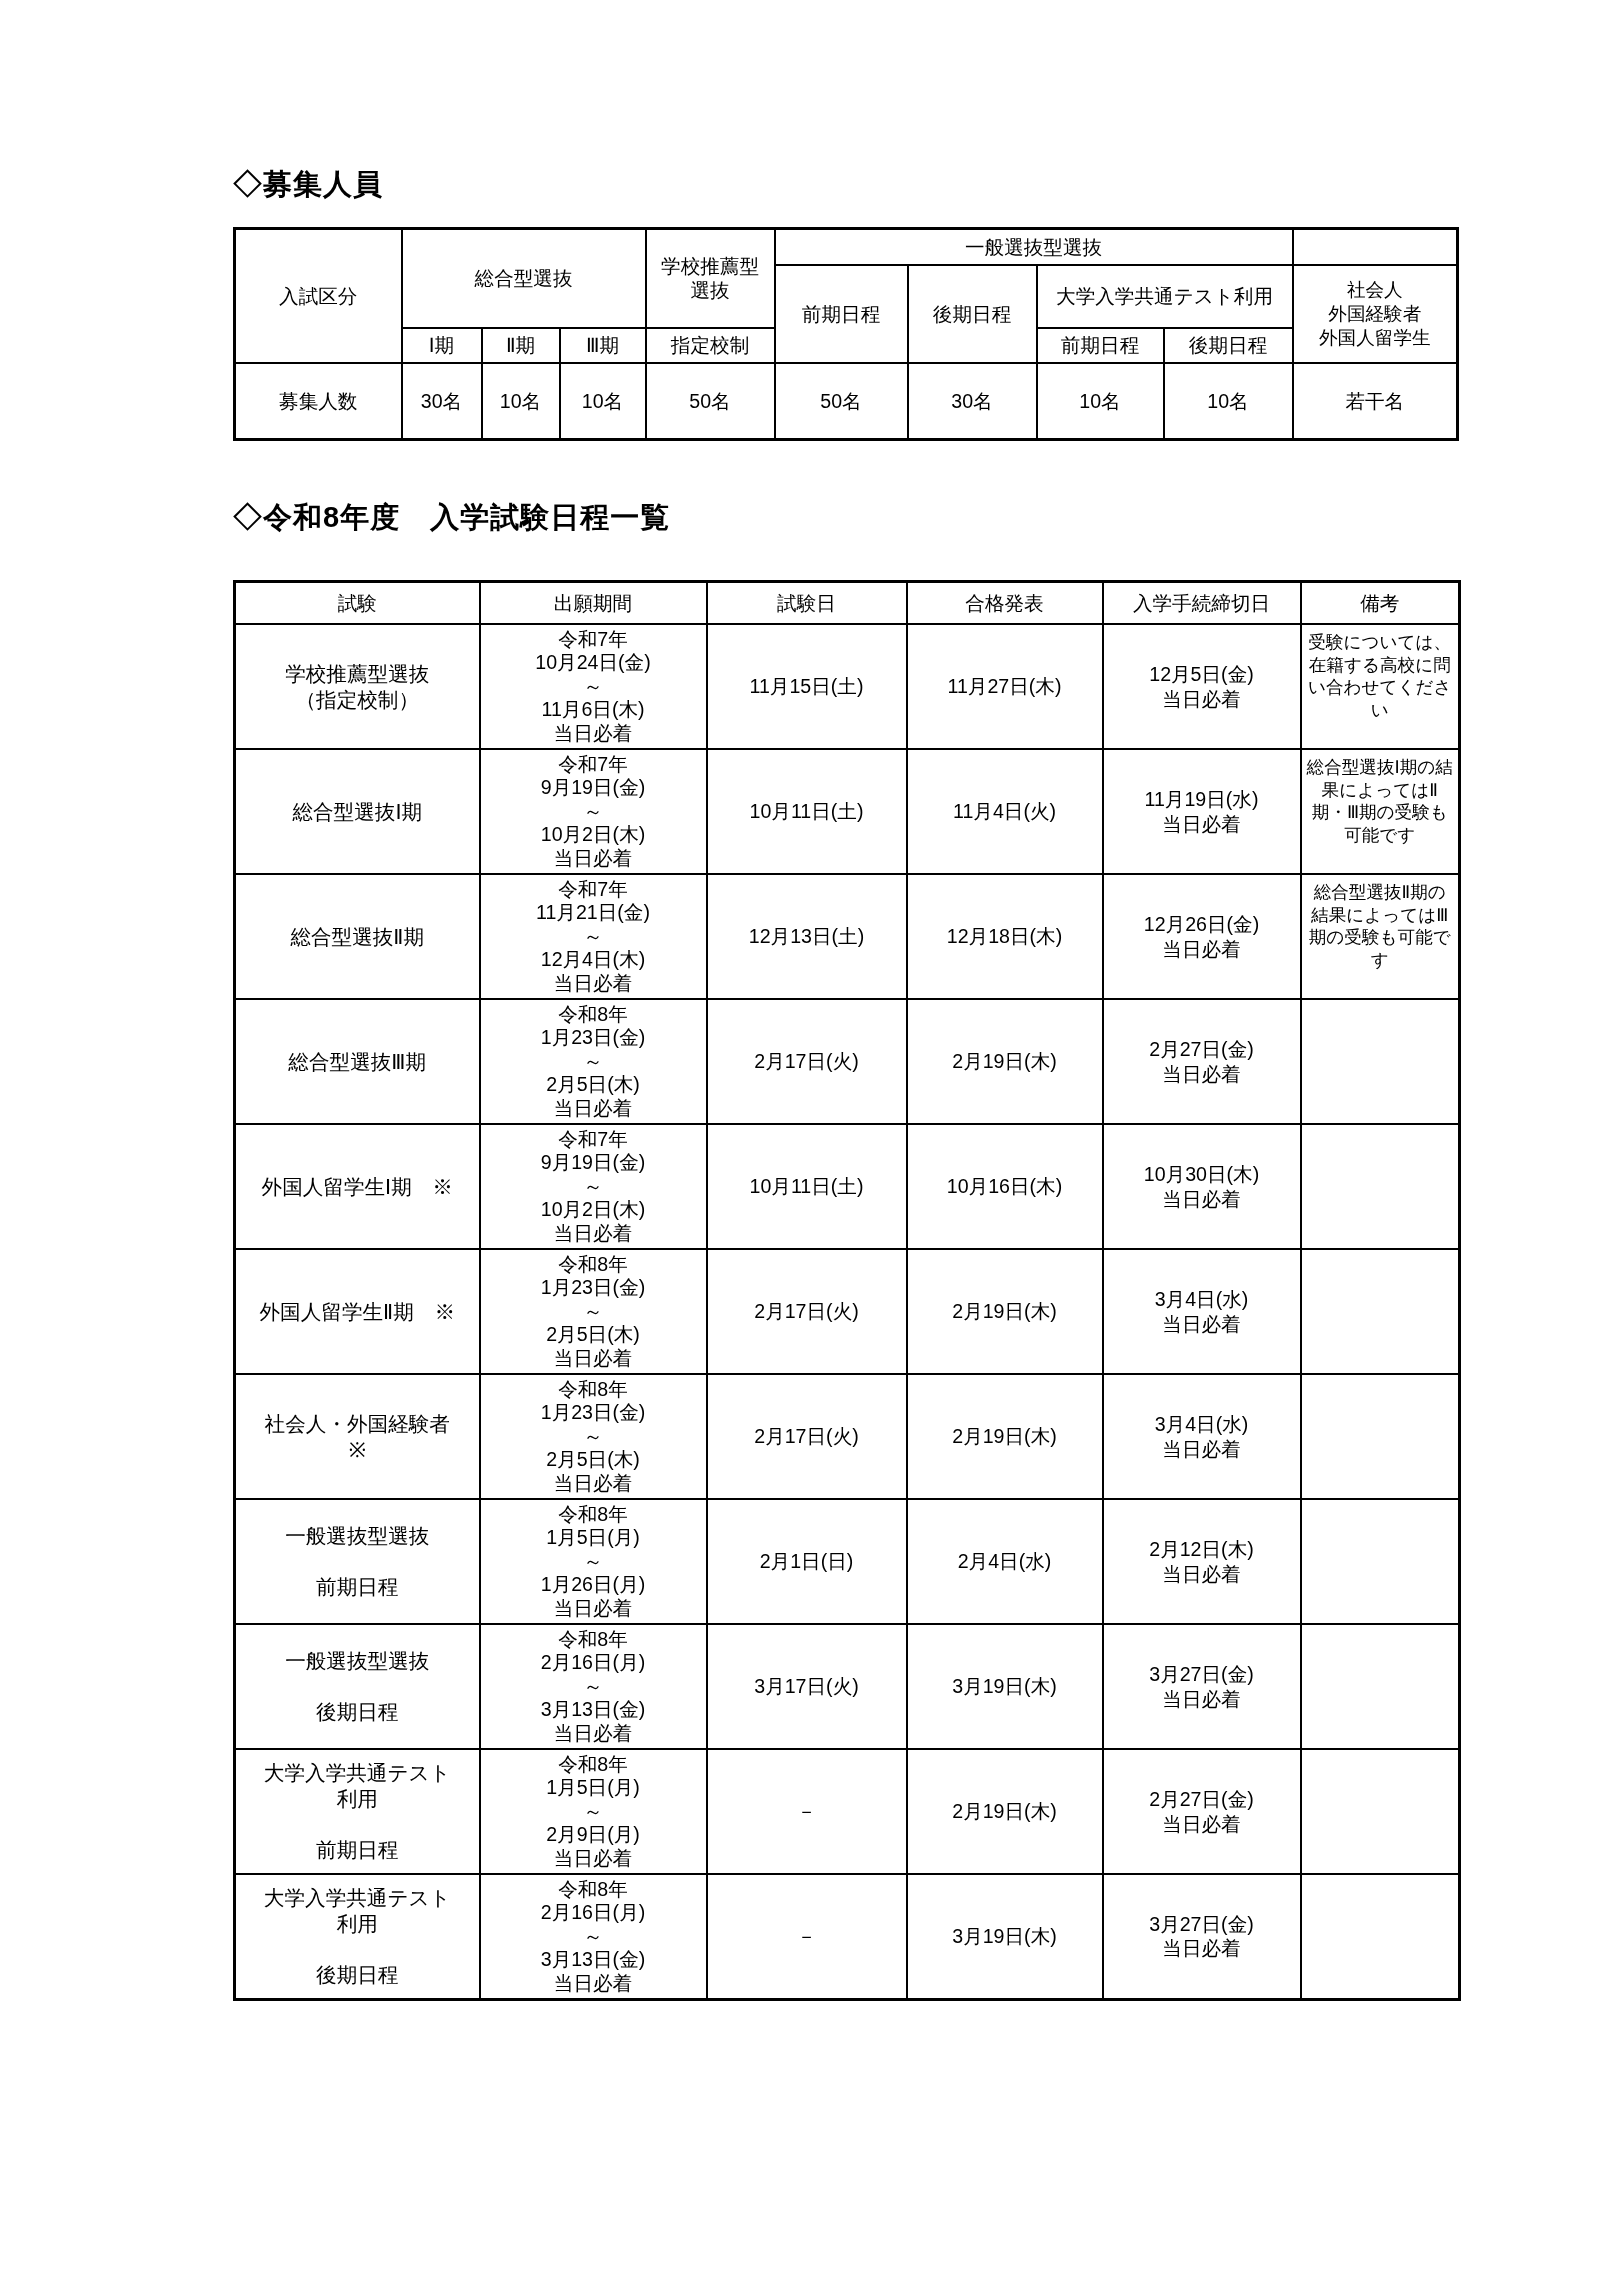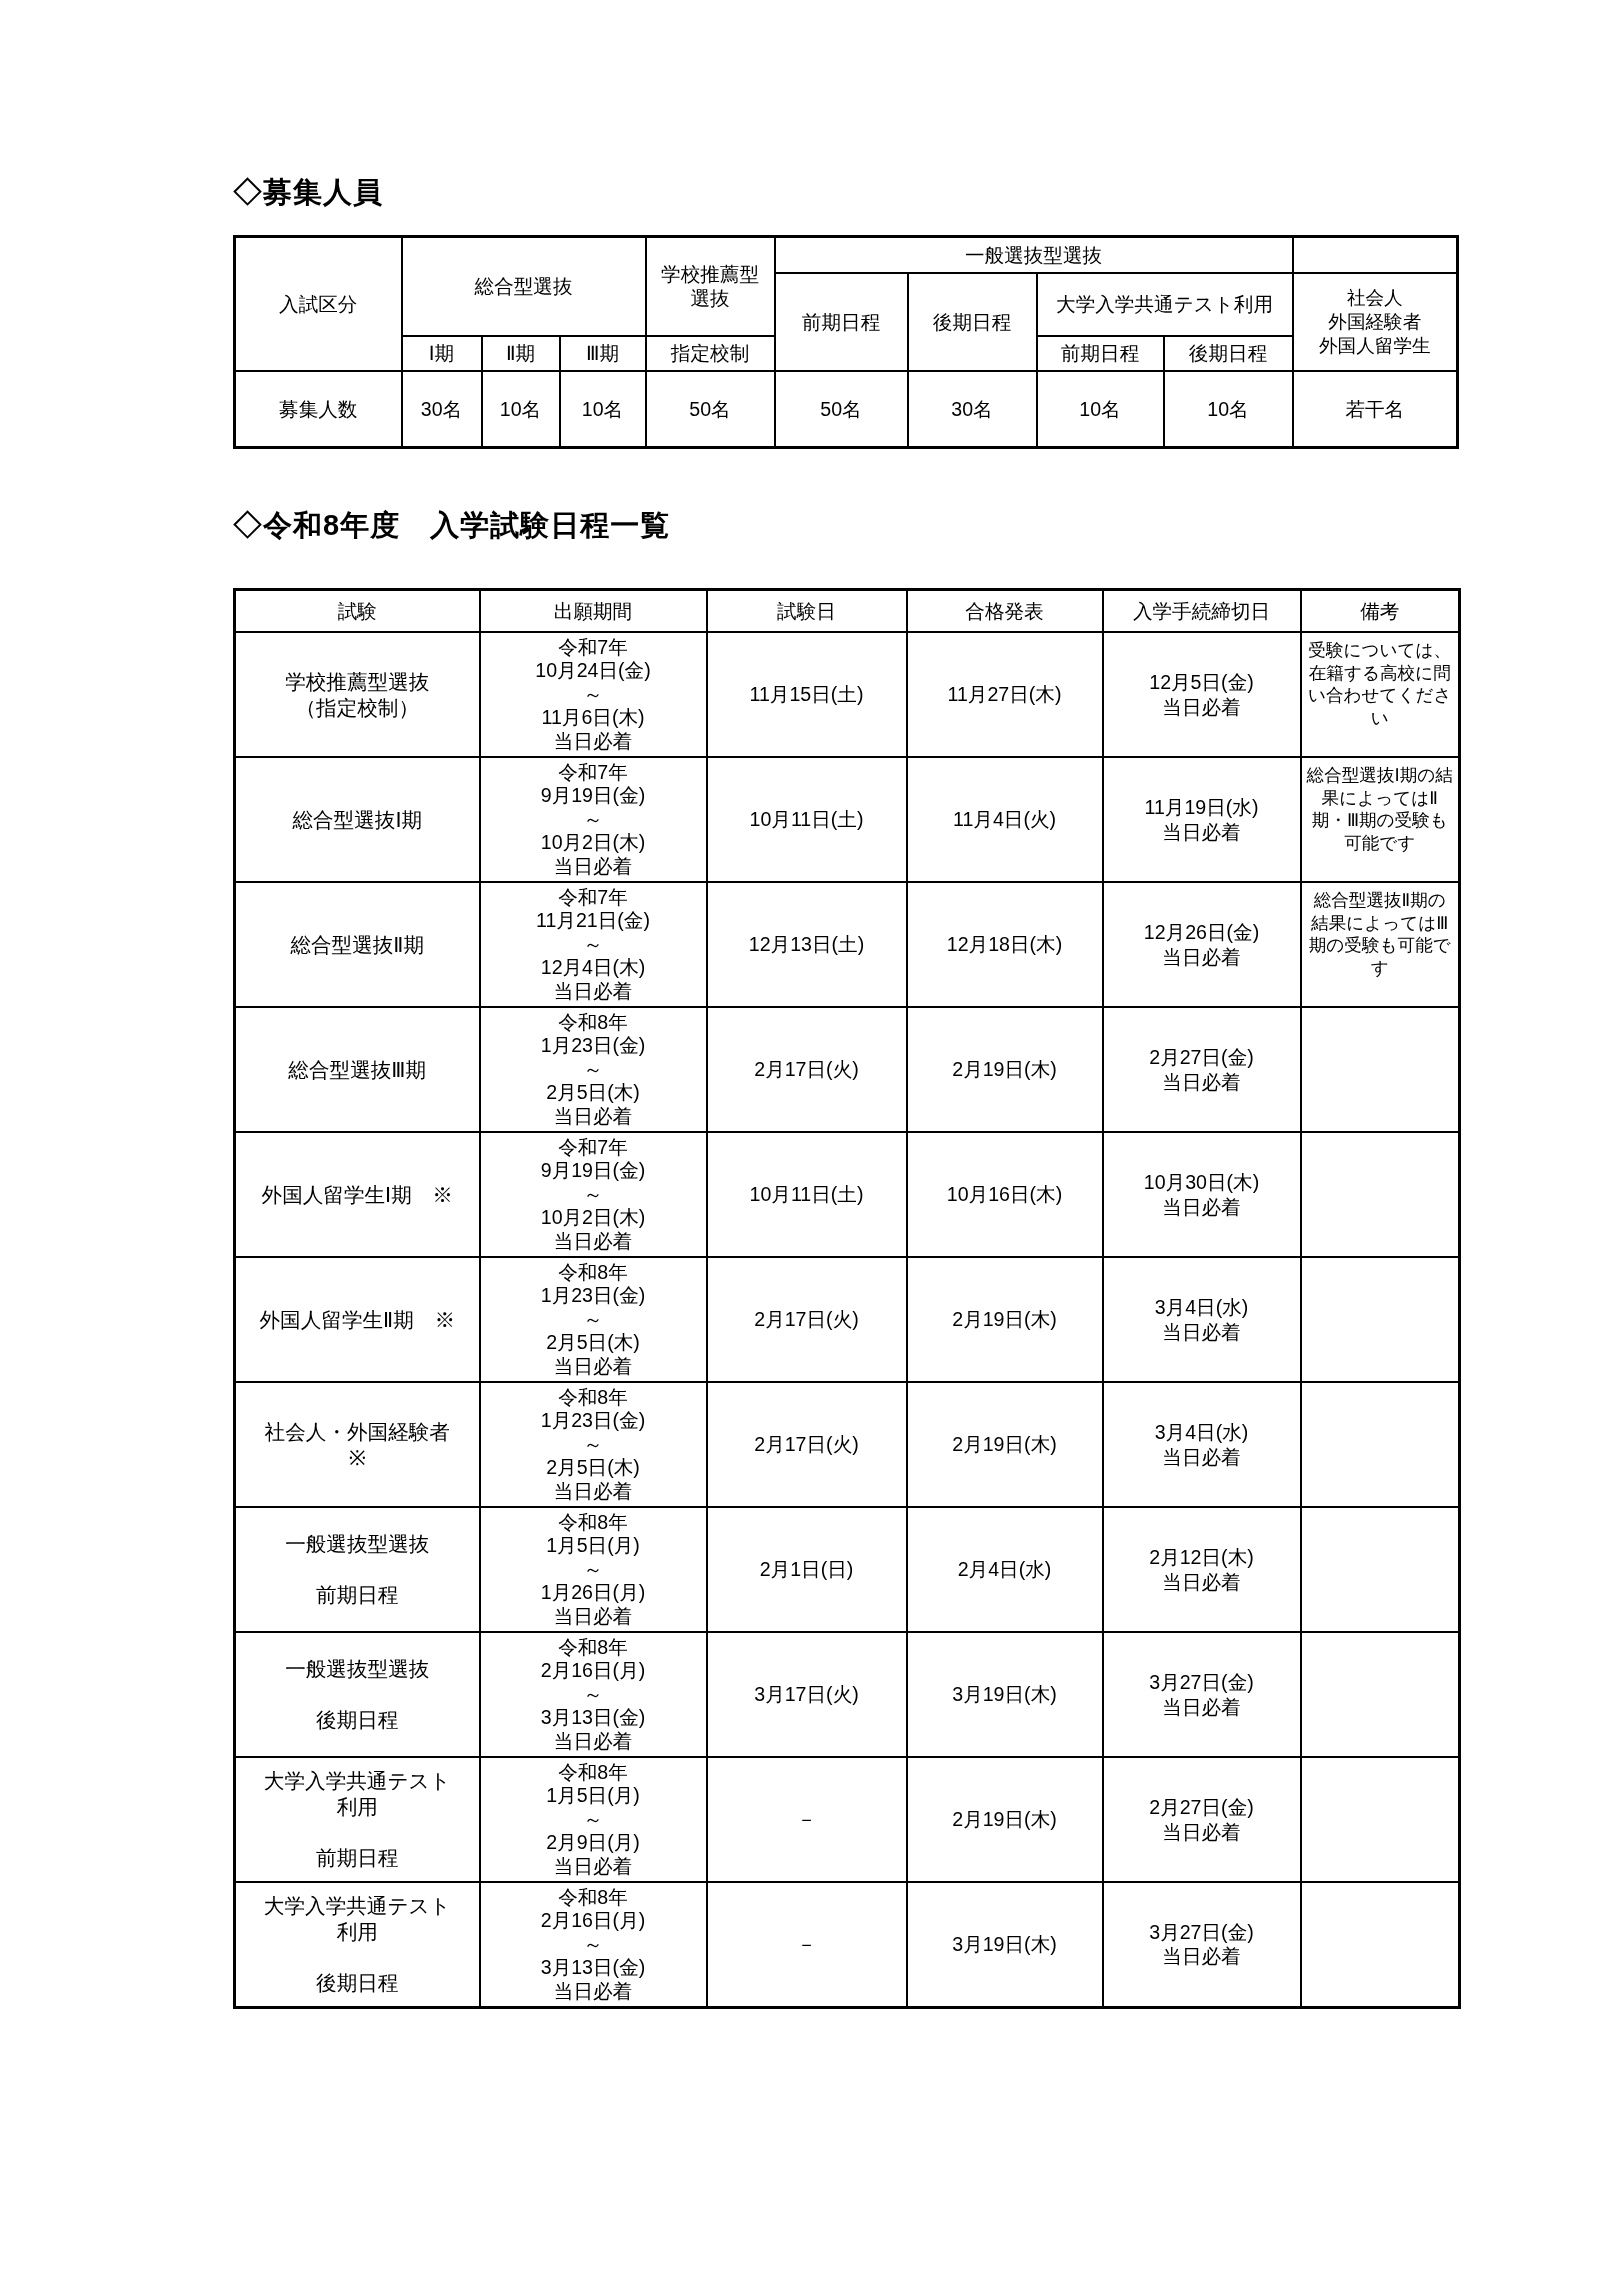--- a/index.html
+++ b/index.html
@@ -10,21 +10,21 @@
     font-family: "Liberation Sans", sans-serif;
   }
   body {
     width: 1621px;
     height: 2293px;
     position: relative;
   }
   .page {
     position: absolute;
     left: 233px;
-    top: 173px;
+    top: 165px;
     width: 1225px;
   }
   .sec-title {
     font-size: 29px;
     font-weight: bold;
     margin: 0 0 21.6px 0;
     letter-spacing: 1px;
   }
   .sec-title.second {
     margin-top: 57px;

